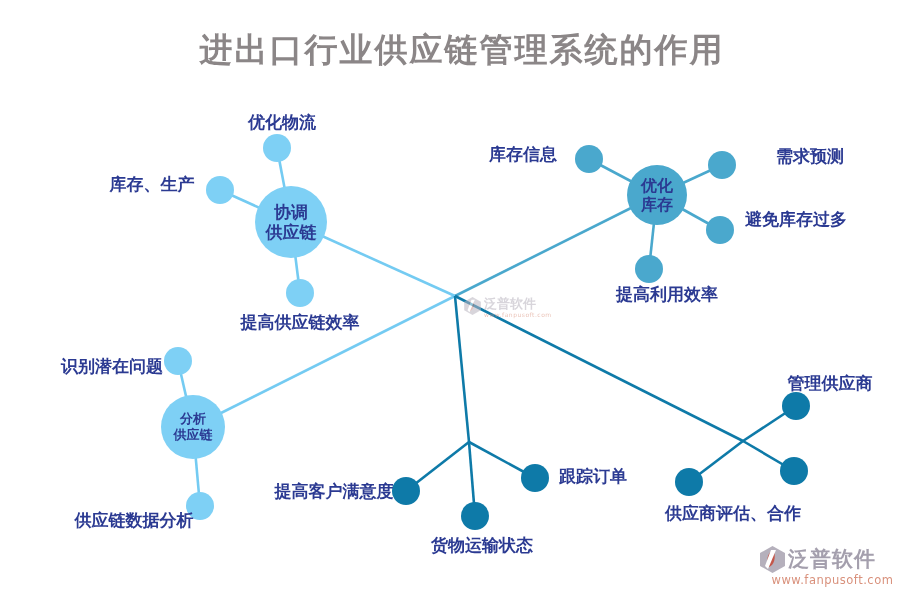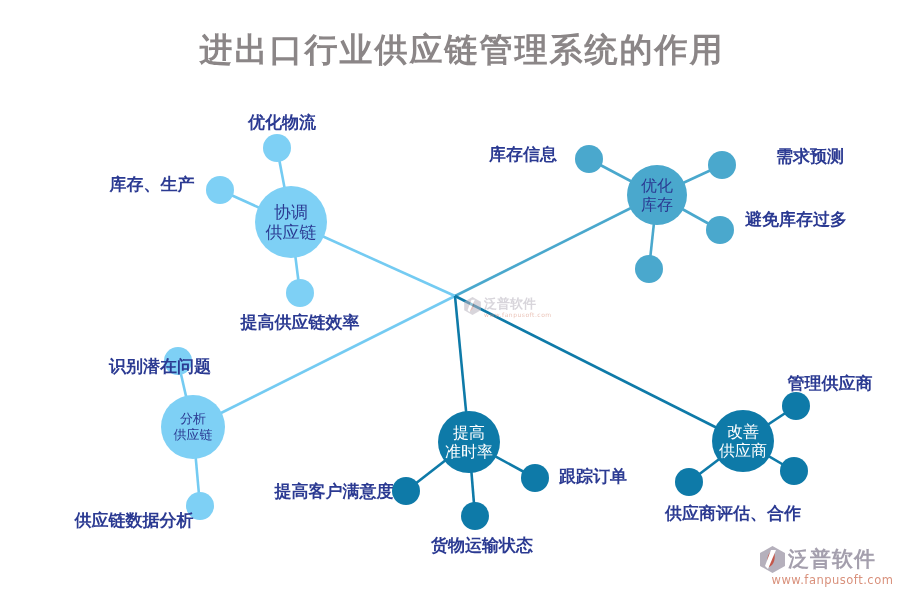--- a/index.html
+++ b/index.html
@@ -19,21 +19,21 @@
   .ring{position:absolute;left:388px;top:241px;width:110px;height:110px;border-radius:50%;
         background:conic-gradient(var(--ring_light) 0deg 15deg,var(--ring_main) 15deg 103deg,
                    var(--ring_dark) 103deg 155deg,var(--ring_main) 155deg 237deg,
                    var(--ring_light) 237deg 262deg,#ffffff 262deg 287deg,var(--ring_light) 287deg 360deg);}
   .ring-inner{position:absolute;left:11px;top:11px;width:88px;height:88px;border-radius:50%;
         background:#ffffff;display:flex;align-items:center;justify-content:center;}
   .center-label{font-size:27px;font-weight:bold;color:var(--navy);letter-spacing:2px;}
 
   
   .bnode{position:absolute;border-radius:50%;display:flex;align-items:center;justify-content:center;
-         text-align:center;font-weight:normal;white-space:pre-line;line-height:1.2;}
+         text-align:center;font-weight:bold;white-space:pre-line;line-height:1.2;}
   .bg-sky{background:var(--sky);}
   .bg-teal{background:var(--teal);}
   .bg-deep{background:var(--deep);}
   .t-navy{color:var(--navy);}
   .t-white{color:#ffffff;}
   .b1{left:243px;top:186px;width:72px;height:72px;font-size:17px;}
   .b2{left:615px;top:165px;width:60px;height:60px;font-size:16px;}
   .b3{left:149px;top:395px;width:64px;height:64px;font-size:13px;}
   .b4{left:426px;top:411px;width:62px;height:62px;font-size:16px;}
   .b5{left:700px;top:410px;width:62px;height:62px;font-size:16px;}
@@ -44,21 +44,21 @@
   .d-b2c0{left:563px;top:145px;} .d-b2c1{left:696px;top:151px;} .d-b2c2{left:694px;top:216px;} .d-b2c3{left:623px;top:255px;}
   .d-b3c0{left:152px;top:347px;} .d-b3c1{left:174px;top:492px;}
   .d-b4c0{left:380px;top:477px;} .d-b4c1{left:509px;top:464px;} .d-b4c2{left:449px;top:502px;}
   .d-b5c0{left:770px;top:392px;} .d-b5c1{left:768px;top:457px;} .d-b5c2{left:663px;top:468px;}
 
   
   .lbl{position:absolute;transform:translate(-50%,-50%);white-space:nowrap;
        font-size:17px;font-weight:bold;color:var(--navy);}
   .l-b1c0{left:270px;top:114px;margin-top:8px;} .l-b1c1{left:140px;top:184px;} .l-b1c2{left:288px;top:322px;}
   .l-b2c0{left:511px;top:154px;} .l-b2c1{left:770px;top:156px;margin-left:28px;} .l-b2c2{left:784px;top:219px;} .l-b2c3{left:655px;top:294px;}
-  .l-b3c0{left:100px;top:366px;margin-left:48px;} .l-b3c1{left:122px;top:520px;}
+  .l-b3c0{left:100px;top:366px;} .l-b3c1{left:122px;top:520px;}
   .l-b4c0{left:322px;top:491px;} .l-b4c1{left:581px;top:476px;} .l-b4c2{left:470px;top:545px;}
   .l-b5c0{left:818px;top:383px;} .l-b5c1{left:827px;top:489px;} .l-b5c2{left:686px;top:513px;margin-left:35px;}
 
   
   .watermark{position:absolute;left:452px;top:297px;opacity:0.55;display:flex;align-items:flex-start;gap:3px;}
   .wm-diamond{width:17px;height:18px;flex:none;}
   .wm-texts{display:flex;flex-direction:column;}
   .wm-brand{font-size:13px;font-weight:bold;color:#b9b4bf;line-height:1.05;}
   .wm-url{font-size:6px;color:var(--logo_url);letter-spacing:0.5px;}
 
@@ -117,24 +117,20 @@
       <span class="wm-url">www.fanpusoft.com</span>
     </div>
   </div>
 
   <div class="bnode b1 bg-sky t-navy">协调
 供应链</div>
   <div class="bnode b2 bg-teal t-navy">优化
 库存</div>
   <div class="bnode b3 bg-sky t-navy">分析
 供应链</div>
-  <div class="bnode b4 bg-deep t-white">提高
-准时率</div>
-  <div class="bnode b5 bg-deep t-white">改善
-供应商</div>
 
   <div class="dot bg-sky d-b1c0"></div>
   <div class="dot bg-sky d-b1c1"></div>
   <div class="dot bg-sky d-b1c2"></div>
   <div class="dot bg-teal d-b2c0"></div>
   <div class="dot bg-teal d-b2c1"></div>
   <div class="dot bg-teal d-b2c2"></div>
   <div class="dot bg-teal d-b2c3"></div>
   <div class="dot bg-sky d-b3c0"></div>
   <div class="dot bg-sky d-b3c1"></div>
@@ -144,20 +140,21 @@
   <div class="dot bg-deep d-b5c0"></div>
   <div class="dot bg-deep d-b5c1"></div>
   <div class="dot bg-deep d-b5c2"></div>
 
   <div class="lbl l-b1c0">优化物流</div>
   <div class="lbl l-b1c1">库存、生产</div>
   <div class="lbl l-b1c2">提高供应链效率</div>
   <div class="lbl l-b2c0">库存信息</div>
   <div class="lbl l-b2c1">需求预测</div>
   <div class="lbl l-b2c2">避免库存过多</div>
+  <div class="lbl l-b2c3">提高利用效率</div>
   <div class="lbl l-b3c0">识别潜在问题</div>
   <div class="lbl l-b3c1">供应链数据分析</div>
   <div class="lbl l-b4c0">提高客户满意度</div>
   <div class="lbl l-b4c1">跟踪订单</div>
   <div class="lbl l-b4c2">货物运输状态</div>
   <div class="lbl l-b5c0">管理供应商</div>
   <div class="lbl l-b5c2">供应商评估、合作</div>
 
   <div class="logo">
     <div class="logo-row">

